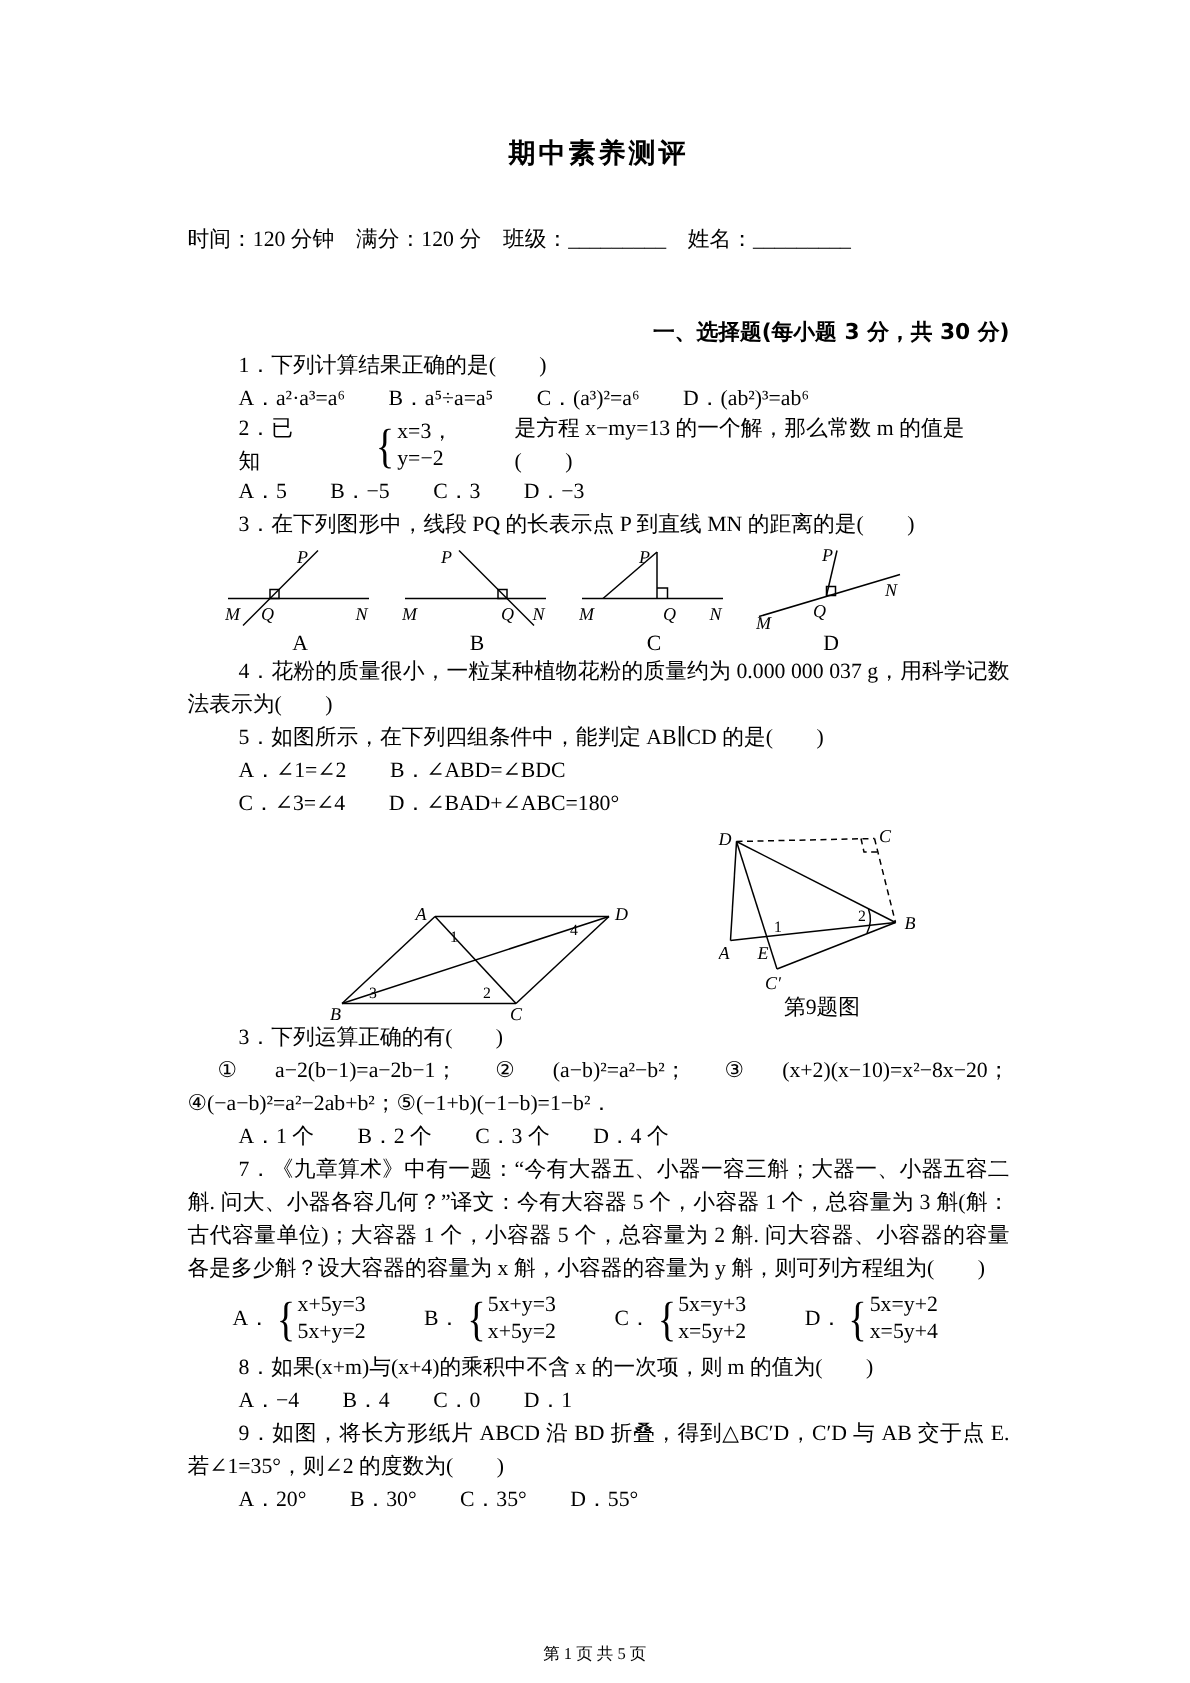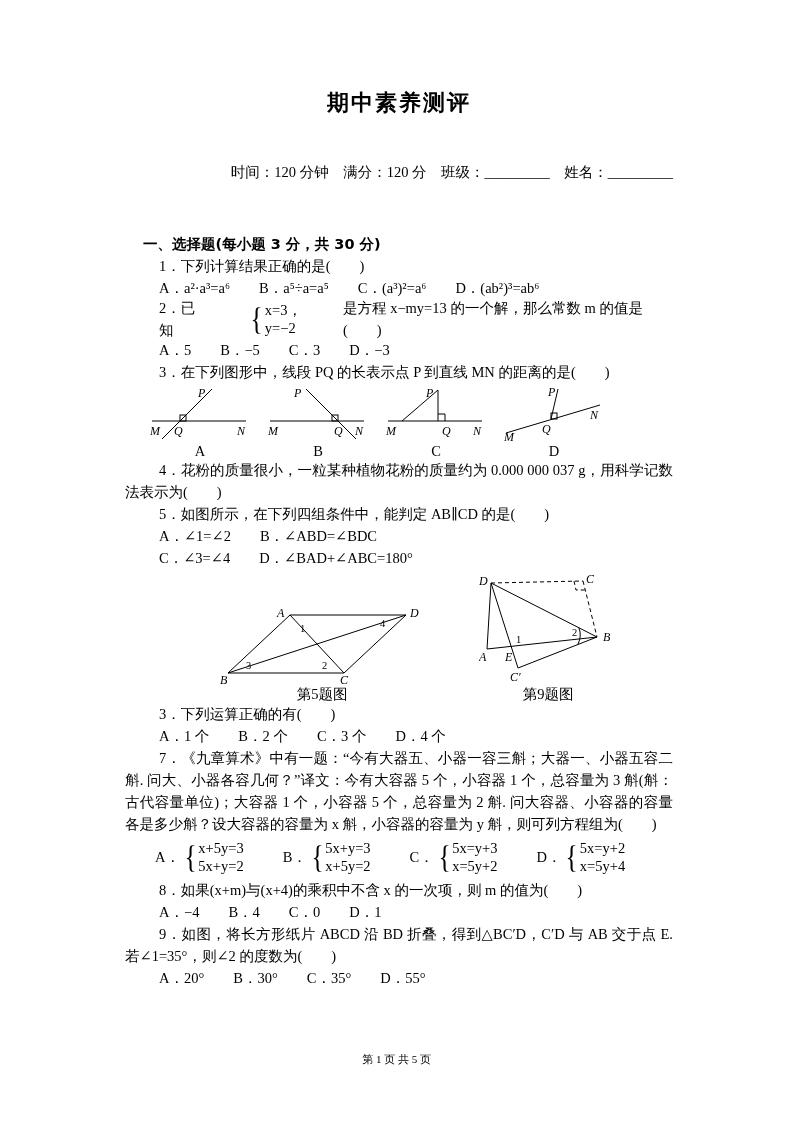--- a/index.html
+++ b/index.html
@@ -1,40 +1,40 @@
 <!DOCTYPE html>
 <html><head>
 <meta charset="utf-8">
 <style>
   html,body{margin:0;padding:0;background:#ffffff;}
   .page{position:relative;width:793px;height:1122px;margin:0 auto;background:#fff;color:#000;
     font-family:"Liberation Serif","DejaVu Serif",serif;font-size:14.5px;line-height:22px;overflow:hidden;}
   .content{padding:90px 120px 0 125px;}
-  .title{margin:0;font-size:22px;line-height:25px;font-weight:bold;text-align:center;letter-spacing:2px;
+  .title{margin:0;font-size:18px;line-height:25px;font-weight:bold;text-align:center;letter-spacing:2px;
     font-family:"DejaVu Sans","Liberation Sans",sans-serif;}
-  .meta{margin-top:46px;text-align:right;}
-  .sec-heading{margin-top:50px;padding-left:18px;font-weight:bold;
-    font-family:"DejaVu Sans","Liberation Sans",sans-serif;}
+  .meta{margin-top:34px;text-align:left;}
+  .sec-heading{margin-top:40px;padding-left:18px;font-weight:bold;
+    font-family:"DejaVu Sans","Liberation Sans",sans-serif;text-align:right;}
   .stem{margin:0;text-indent:34px;text-align:justify;}
   .opts{margin:0;padding-left:34px;}
   .items{margin:0;text-indent:20px;text-align:justify;}
   .inline-sys-row{display:flex;align-items:center;height:40px;padding-left:34px;gap:38px;}
   .sys{display:inline-flex;align-items:center;margin:0 3px;}
   .brace{font-size:32px;line-height:32px;font-weight:400;transform:scaleX(0.8);transform-origin:center;}
   .syslines{display:inline-flex;flex-direction:column;line-height:18px;}
   .q7row{display:flex;align-items:center;height:44px;padding-left:30px;}
   .q7opt{display:inline-flex;align-items:center;margin-right:36px;}
   .q7opt:last-child{margin-right:0;}
   .figrow3{display:flex;gap:18px;margin:2px 0 0 25px;}
   .figbox{width:100px;text-align:center;}
   .figletter{line-height:16px;}
   .figrow59{display:flex;align-items:flex-end;margin:4px 0 0 95px;gap:55px;}
   .figcol{text-align:center;}
   .figcap{line-height:18px;}
-  .footer{position:absolute;left:0;right:0;top:1048px;text-align:center;font-size:11px;}
+  .footer{position:absolute;left:0;right:0;top:1092px;text-align:center;font-size:11px;}
   svg{display:block;margin:0 auto;}
   svg .ln{stroke:#000;stroke-width:1;fill:none;}
   svg .dash{stroke:#000;stroke-width:1;fill:none;stroke-dasharray:4 3;}
   svg .sq{stroke:#000;stroke-width:1;fill:none;}
   svg text{font-size:12px;font-style:italic;fill:#000;stroke:none;
     font-family:"Liberation Serif","DejaVu Serif",serif;}
   svg text.ang{font-size:10.5px;font-style:normal;}
 </style>
 </head>
 <body>
@@ -138,21 +138,20 @@
           <line class="ln" x1="8" y1="68" x2="186" y2="10"></line>
           <text x="57" y="12">A</text>
           <text x="190" y="12">D</text>
           <text x="0" y="79">B</text>
           <text x="120" y="79">C</text>
           <text class="ang" x="80" y="27">1</text>
           <text class="ang" x="160" y="22">4</text>
           <text class="ang" x="26" y="64">3</text>
           <text class="ang" x="102" y="64">2</text>
         </svg>
-        <div class="figcap">第5题图</div>
       </div>
 
       <div class="figcol">
         <svg width="138" height="112" viewBox="0 0 138 112">
           <line class="dash" x1="12" y1="10" x2="104" y2="8"></line>
           <line class="dash" x1="104" y1="8" x2="118" y2="64"></line>
           <path class="dash" d="M95 8 L97 17 L106 17"></path>
           <line class="ln" x1="12" y1="10" x2="8" y2="76"></line>
           <line class="ln" x1="8" y1="76" x2="118" y2="64"></line>
           <line class="ln" x1="12" y1="10" x2="118" y2="64"></line>
@@ -167,20 +166,21 @@
           <text x="31" y="108">C′</text>
           <text class="ang" x="37" y="70">1</text>
           <text class="ang" x="93" y="63">2</text>
         </svg>
         <div class="figcap">第9题图</div>
       </div>
 
     </div>
 
     <p class="stem">3．下列运算正确的有(　　)</p>
+    <p class="items">①a−2(b−1)=a−2b−1；②(a−b)²=a²−b²；③(x+2)(x−10)=x²−8x−20；④(−a−b)²=a²−2ab+b²；⑤(−1+b)(−1−b)=1−b²．</p>
     <p class="opts">A．1 个　　B．2 个　　C．3 个　　D．4 个</p>
 
     <p class="stem">7．《九章算术》中有一题：“今有大器五、小器一容三斛；大器一、小器五容二斛. 问大、小器各容几何？”译文：今有大容器 5 个，小容器 1 个，总容量为 3 斛(斛：古代容量单位)；大容器 1 个，小容器 5 个，总容量为 2 斛. 问大容器、小容器的容量各是多少斛？设大容器的容量为 x 斛，小容器的容量为 y 斛，则可列方程组为(　　)</p>
     <div class="q7row">
 
       <div class="q7opt">
         <span>A．</span>
         <span class="sys">
           <span class="brace">{</span>
           <span class="syslines">

